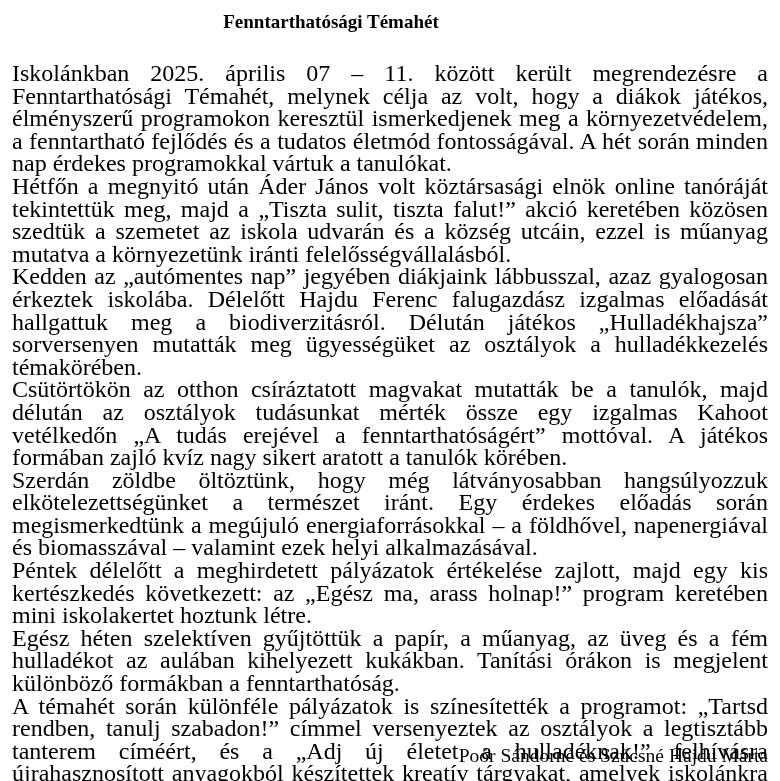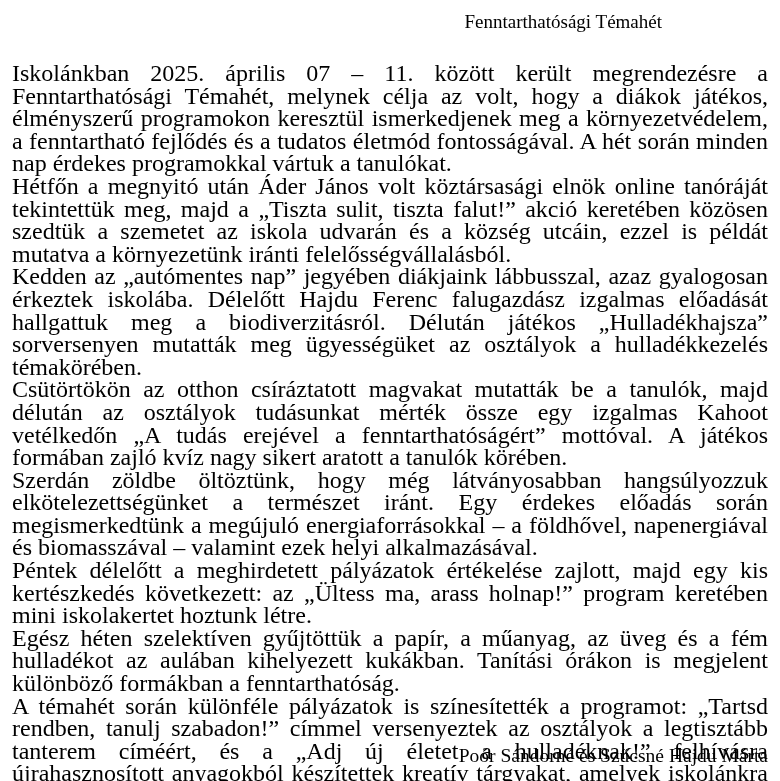--- a/index.html
+++ b/index.html
@@ -17,22 +17,22 @@
     .page {
       position: relative;
       width: 780px;
       height: 781px;
     }
     .title {
       position: absolute;
       top: 10px;
       left: 0;
       width: 662px;
-      text-align: right;
-      font-weight: normal;
+      text-align: center;
+      font-weight: bold;
       font-size: 19px;
       line-height: 24px;
     }
     .body-text {
       position: absolute;
       top: 62px;
       left: 12px;
       width: 756px;
       font-size: 24px;
       line-height: 22.6px;
@@ -52,23 +52,23 @@
     }
   </style>
 </head>
 <body>
 
 <div class="page">
   <div class="title">Fenntarthatósági Témahét</div>
 
   <div class="body-text">
     <p>Iskolánkban 2025. április 07 – 11. között került megrendezésre a Fenntarthatósági Témahét, melynek célja az volt, hogy a diákok játékos, élményszerű programokon keresztül ismerkedjenek meg a környezetvédelem, a fenntartható fejlődés és a tudatos életmód fontosságával. A hét során minden nap érdekes programokkal vártuk a tanulókat.</p>
-    <p>Hétfőn a megnyitó után Áder János volt köztársasági elnök online tanóráját tekintettük meg, majd a „Tiszta sulit, tiszta falut!” akció keretében közösen szedtük a szemetet az iskola udvarán és a község utcáin, ezzel is példát mutatva a környezetünk iránti felelősségvállalásból.</p>
+    <p>Hétfőn a megnyitó után Áder János volt köztársasági elnök online tanóráját tekintettük meg, majd a „Tiszta sulit, tiszta falut!” akció keretében közösen szedtük a szemetet az iskola udvarán és a község utcáin, ezzel is műanyag mutatva a környezetünk iránti felelősségvállalásból.</p>
     <p>Kedden az „autómentes nap” jegyében diákjaink lábbusszal, azaz gyalogosan érkeztek iskolába. Délelőtt Hajdu Ferenc falugazdász izgalmas előadását hallgattuk meg a biodiverzitásról. Délután játékos „Hulladékhajsza” sorversenyen mutatták meg ügyességüket az osztályok a hulladékkezelés témakörében.</p>
     <p>Csütörtökön az otthon csíráztatott magvakat mutatták be a tanulók, majd délután az osztályok tudásunkat mérték össze egy izgalmas Kahoot vetélkedőn „A tudás erejével a fenntarthatóságért” mottóval. A játékos formában zajló kvíz nagy sikert aratott a tanulók körében.</p>
     <p>Szerdán zöldbe öltöztünk, hogy még látványosabban hangsúlyozzuk elkötelezettségünket a természet iránt. Egy érdekes előadás során megismerkedtünk a megújuló energiaforrásokkal – a földhővel, napenergiával és biomasszával – valamint ezek helyi alkalmazásával.</p>
-    <p>Péntek délelőtt a meghirdetett pályázatok értékelése zajlott, majd egy kis kertészkedés következett: az „Ültess ma, arass holnap!” program keretében mini iskolakertet hoztunk létre.</p>
+    <p>Péntek délelőtt a meghirdetett pályázatok értékelése zajlott, majd egy kis kertészkedés következett: az „Egész ma, arass holnap!” program keretében mini iskolakertet hoztunk létre.</p>
     <p>Egész héten szelektíven gyűjtöttük a papír, a műanyag, az üveg és a fém hulladékot az aulában kihelyezett kukákban. Tanítási órákon is megjelent különböző formákban a fenntarthatóság.</p>
     <p>A témahét során különféle pályázatok is színesítették a programot: „Tartsd rendben, tanulj szabadon!” címmel versenyeztek az osztályok a legtisztább tanterem címéért, és a „Adj új életet a hulladéknak!” felhívásra újrahasznosított anyagokból készítettek kreatív tárgyakat, amelyek iskolánkra jellemzőek. Az elkészült alkotásokat az aulában kiállítottuk.</p>
   </div>
 
   <div class="signature">Poór Sándorné és Szűcsné Hajdu Márta</div>
 </div>
 
 </body></html>

